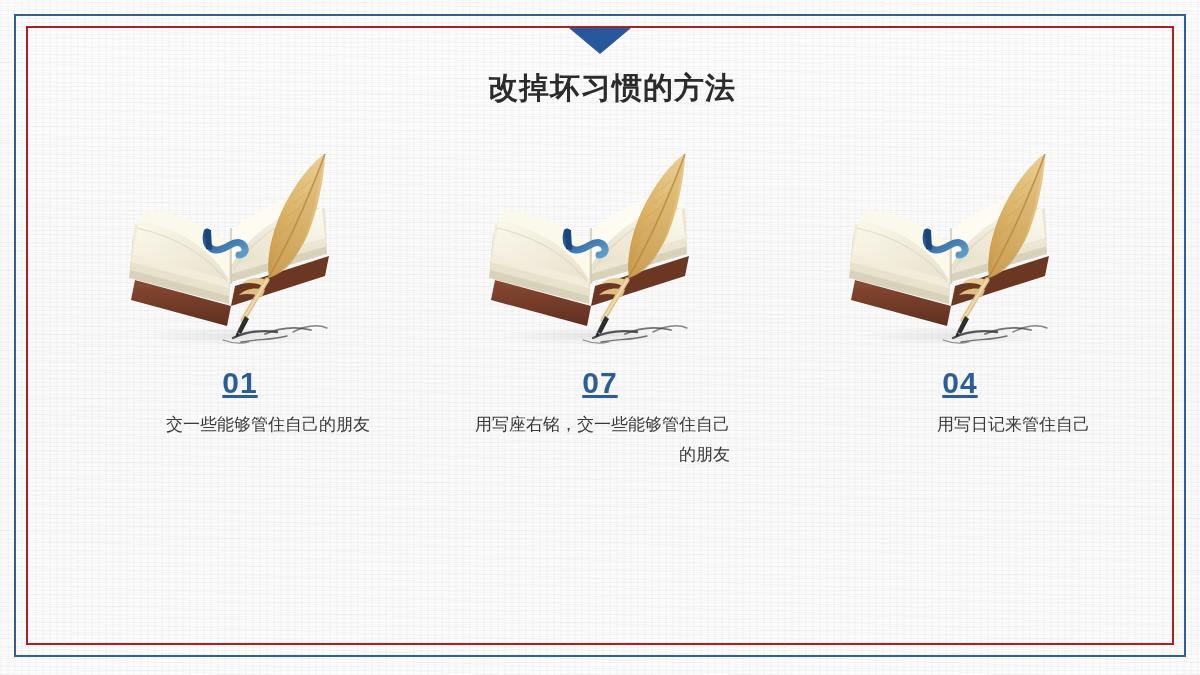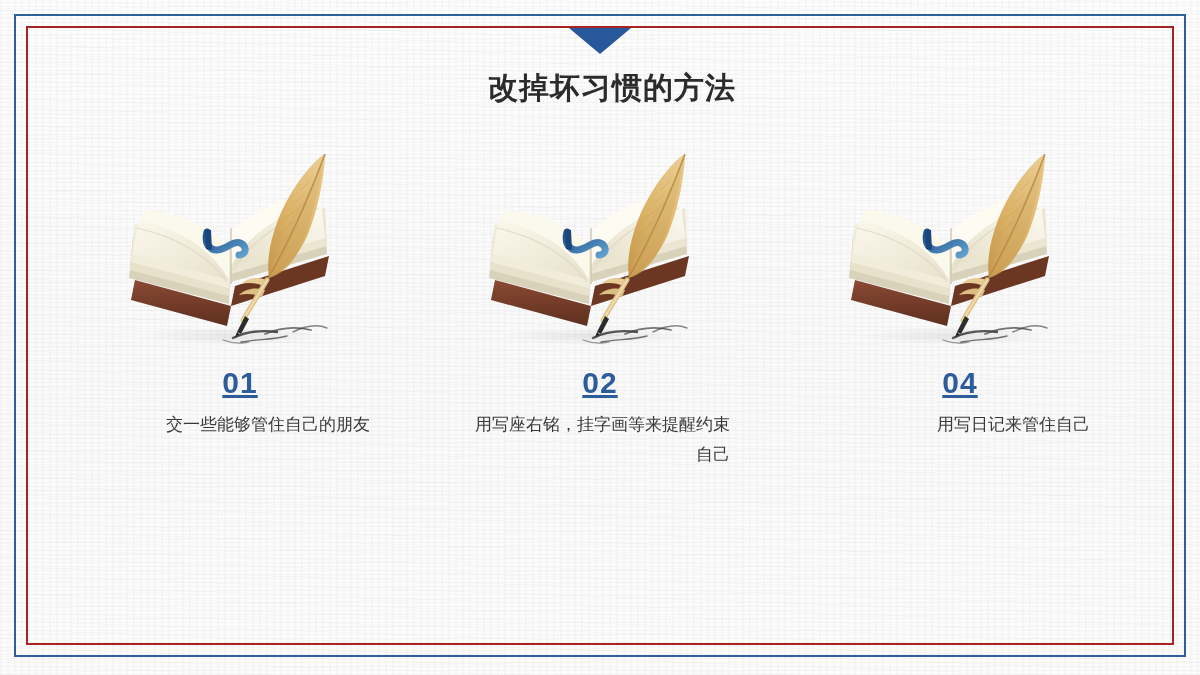--- a/index.html
+++ b/index.html
@@ -214,22 +214,22 @@
           <path d="M122 182 L120 188 L125 185 Z" fill="#111"></path>
           <g stroke="#3a3a3a" fill="none" stroke-linecap="round">
             <path d="M118 188 C 130 182 146 180 162 182" stroke-width="2.4" opacity=".85"></path>
             <path d="M126 192 C 142 189 158 190 172 186" stroke-width="1.4" opacity=".7"></path>
             <path d="M150 184 C 164 178 180 176 196 180" stroke-width="1.8" opacity=".7"></path>
             <path d="M178 182 C 190 176 202 174 212 178" stroke-width="1.5" opacity=".6"></path>
             <path d="M108 190 C 116 193 126 194 134 192" stroke-width="1.2" opacity=".55"></path>
           </g>
         </svg>
       </div>
-      <div class="num">02</div>
-      <div class="desc">用写座右铭，挂字画等来提醒约束自己</div>
+      <div class="num">07</div>
+      <div class="desc">用写座右铭，交一些能够管住自己的朋友</div>
     </div>
 
     <div class="col">
       <div class="art">
         <svg viewBox="0 0 250 200" width="250" height="200">
           <ellipse cx="118" cy="186" rx="92" ry="9" fill="url(#grd)"></ellipse>
           <path d="M16 150 L112 176 L116 156 L20 130 Z" fill="url(#cov)"></path>
           <path d="M116 156 L210 126 L214 106 L120 136 Z" fill="#6b3722"></path>
           <path d="M14 128 L114 154 L116 110 L18 86 Z" fill="#d9d2bb"></path>
           <path d="M15 120 L114 146 L116 104 L19 80 Z" fill="#e8e2cd"></path>

